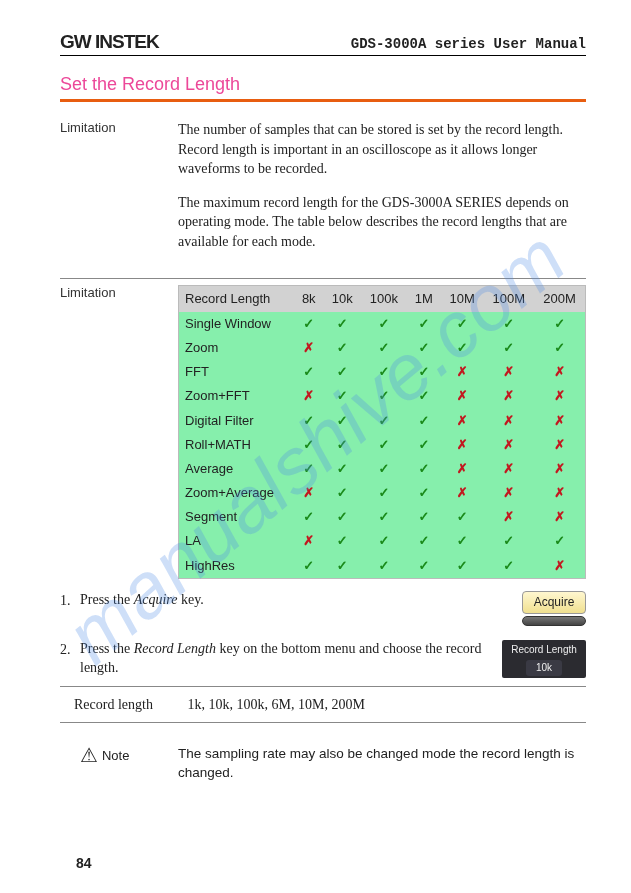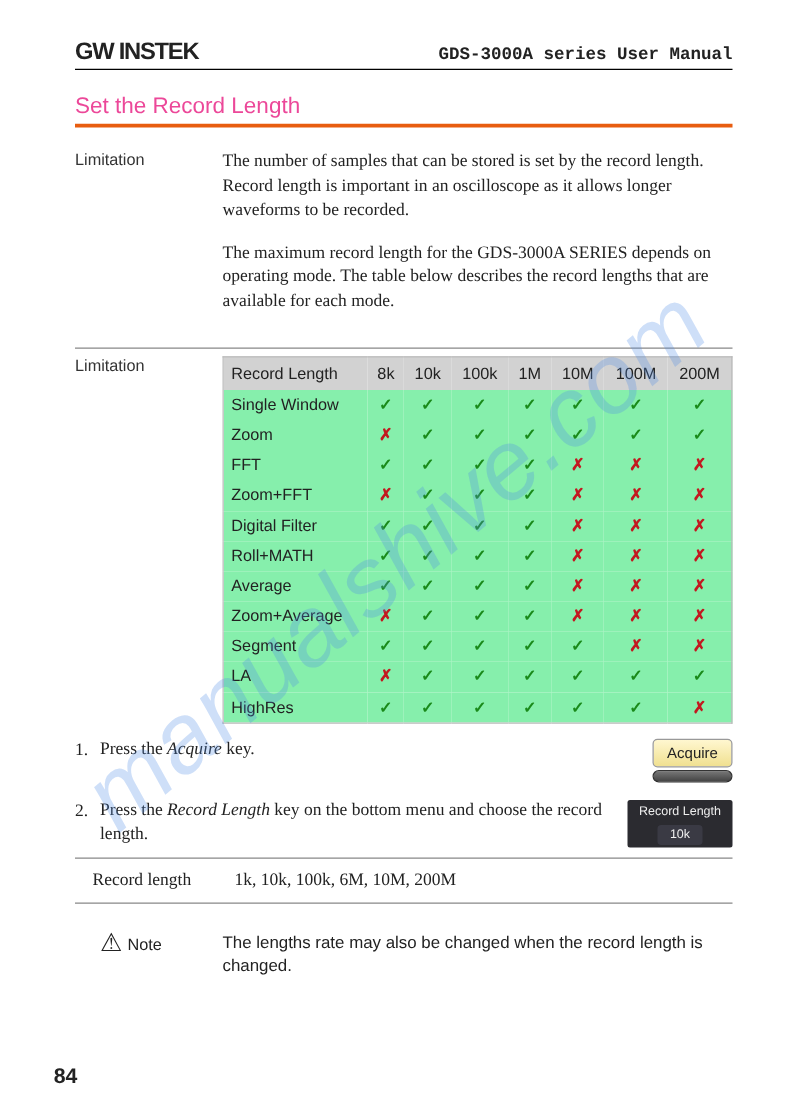--- a/index.html
+++ b/index.html
@@ -172,24 +172,24 @@
   }
   .note-text {
     flex: 1;
     font-family: 'Trebuchet MS', Arial, sans-serif;
     font-size: 13.5px;
     line-height: 1.4;
   }
   .page-num {
     position: absolute;
     bottom: 22px;
-    left: 43px;
+    left: 76px;
     font-family: Arial, sans-serif;
     font-weight: bold;
-    font-size: 17px;
+    font-size: 14px;
   }
   .italic { font-style: italic; }
   .watermark {
     position: absolute;
     top: 50%;
     left: 50%;
     transform: translate(-50%, -50%) rotate(-40deg);
     font-family: Arial, sans-serif;
     font-size: 78px;
     color: rgba(80, 140, 230, 0.28);
@@ -391,18 +391,18 @@
       <hr class="thin-rule">
 
     </div>
   </div>
 
   <div class="note-row">
     <div class="note-icon">
       <span class="tri">⚠</span>
       <span>Note</span>
     </div>
-    <div class="note-text">The lengths rate may also be changed when the record length is changed.</div>
+    <div class="note-text">The sampling rate may also be changed mode the record length is changed.</div>
   </div>
 
 </div>
 
 <div class="page-num">84</div>
 
 </body></html>

